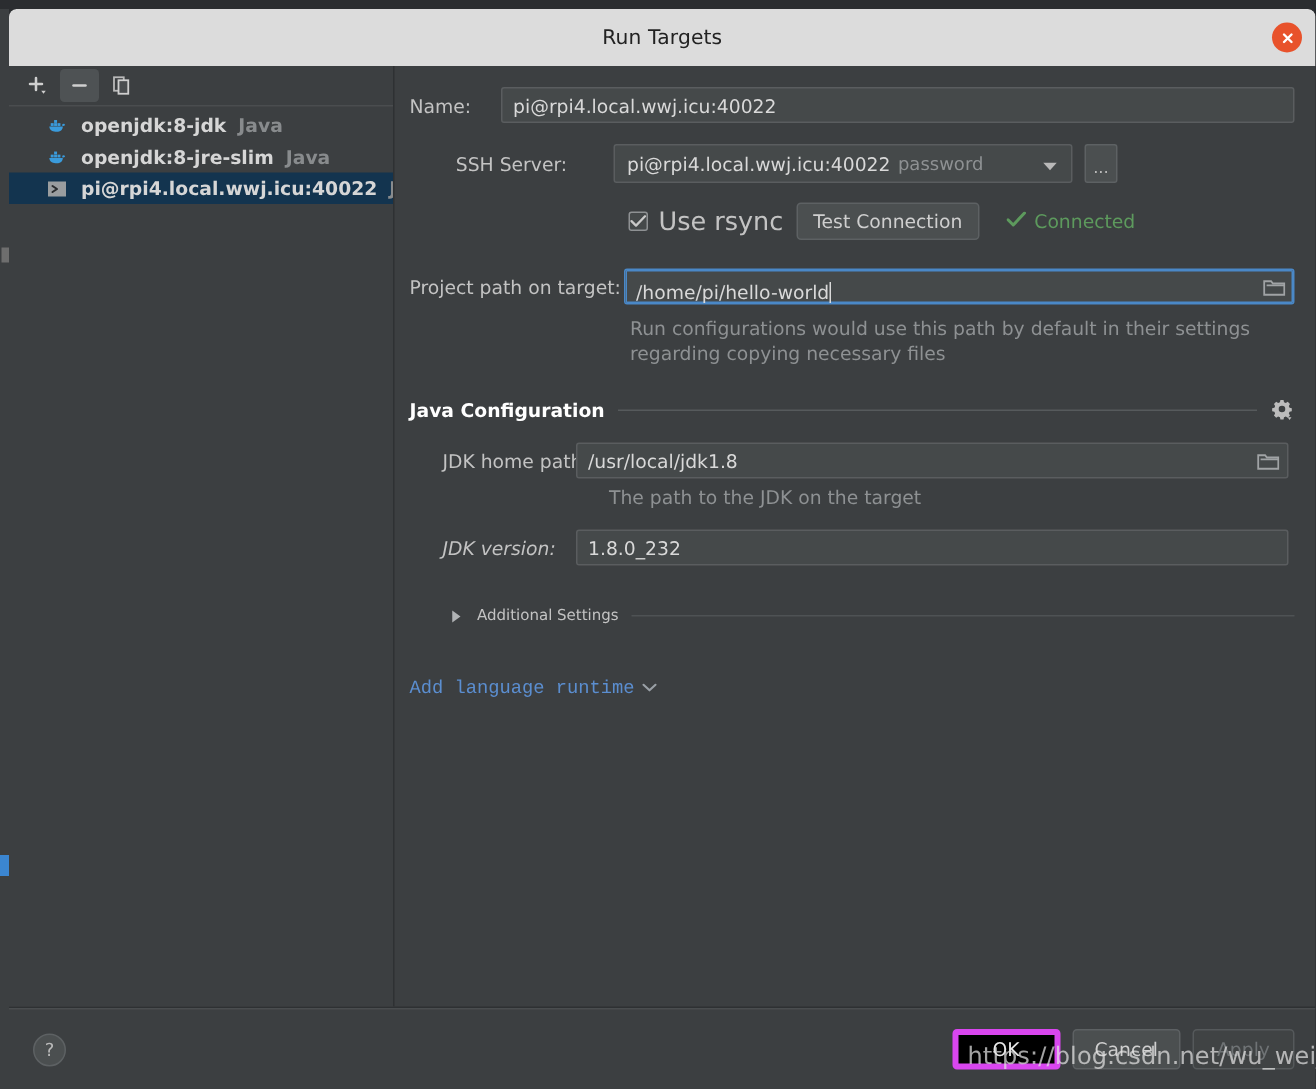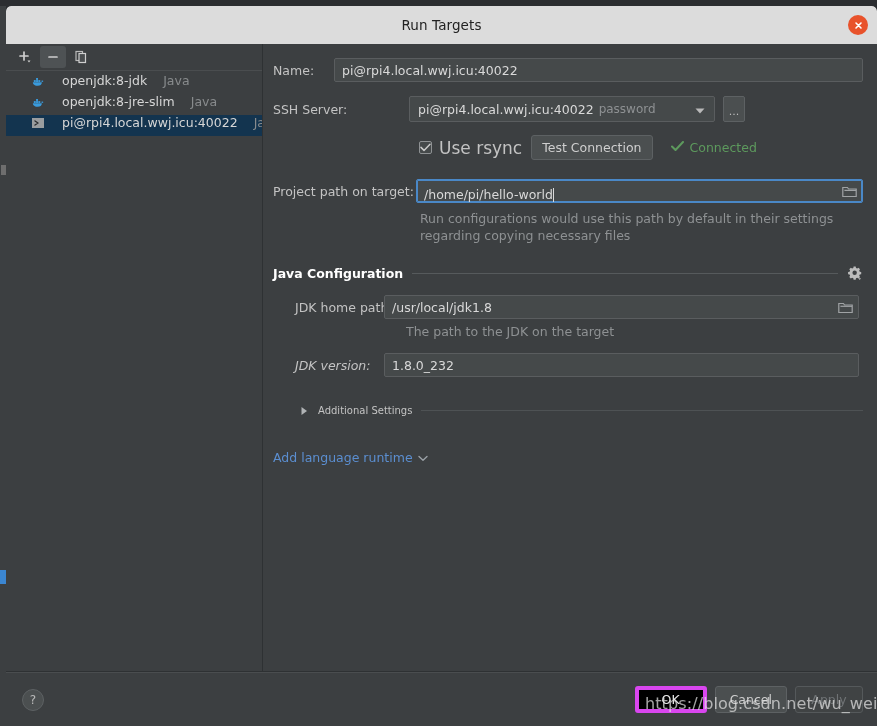--- a/index.html
+++ b/index.html
@@ -91,23 +91,23 @@
     border-radius: 3px; cursor: pointer; position: relative;
   }
   .tb-btn.pressed { background: #4e5254; }
   .tb-btn svg { display: block; }
 
   #target-list {
     flex: 1 1 auto; overflow: hidden; padding-top: 2px;
   }
   .list-item {
     height: 21px;
-    display: flex; align-items: flex-start;
-    padding-left: 24px; gap: 16px;
-    cursor: pointer; font-size: 12.5px;
+    display: flex; align-items: center;
+    padding-left: 24px; gap: 8px;
+    cursor: pointer; font-size: 12.5px; font-weight: bold;
   }
   .list-item.selected { background: #13344f; }
   .li-icon { width: 16px; height: 16px; flex: 0 0 16px; display:flex; align-items:center; justify-content:center; }
   .li-label { color: #d6d6d6; white-space: nowrap; }
   .li-lang { color: #888b8d; font-size: 12.5px; }
 
   
   #content {
     flex: 1 1 auto; position: relative;
     padding: 14px 14px 0 10px;
@@ -142,21 +142,21 @@
     display: flex; align-items: center; justify-content: center;
   }
 
   
   #row-name { margin-bottom: 14px; }
   #row-name .lbl { width: 51px; }
   #name-field { width: 539px; margin-left: 11px; }
 
   
   #row-ssh { margin-bottom: 13px; }
-  #row-ssh .lbl { width: 136px; }
+  #row-ssh .lbl { width: 136px; text-align: center; }
   #ssh-combo {
     width: 306px; height: 26px;
     background: #45494a;
     border: 1px solid #5a5d5f;
     border-radius: 2px;
     display: flex; align-items: center;
     padding: 0 0 0 8px;
     cursor: pointer; position: relative;
   }
   #ssh-combo .combo-text { color: #d9d9d9; font-size: 12.5px; }
@@ -238,20 +238,21 @@
   }
   #additional-settings .as-tri { flex: 0 0 9px; cursor: pointer; }
   #additional-settings .as-title { color: #c3c3c3; font-size: 10px; white-space: nowrap; cursor: pointer; }
   #additional-settings .as-line { flex: 1 1 auto; height: 1px; background: #4e5254; }
 
   
   #add-runtime {
     display: inline-flex; align-items: center; gap: 5px;
     color: #5b8ed0; font-size: 12.5px; cursor: pointer;
     margin-left: 0px;
+    font-family: Liberation Mono, monospace;
   }
 
   
   #footer {
     flex: 0 0 54px; height: 54px;
     background: #3c3f41;
     border-top: 1px solid #4a4d4f;
     display: flex; align-items: center;
     padding: 0 14px 0 16px;
     position: relative;

